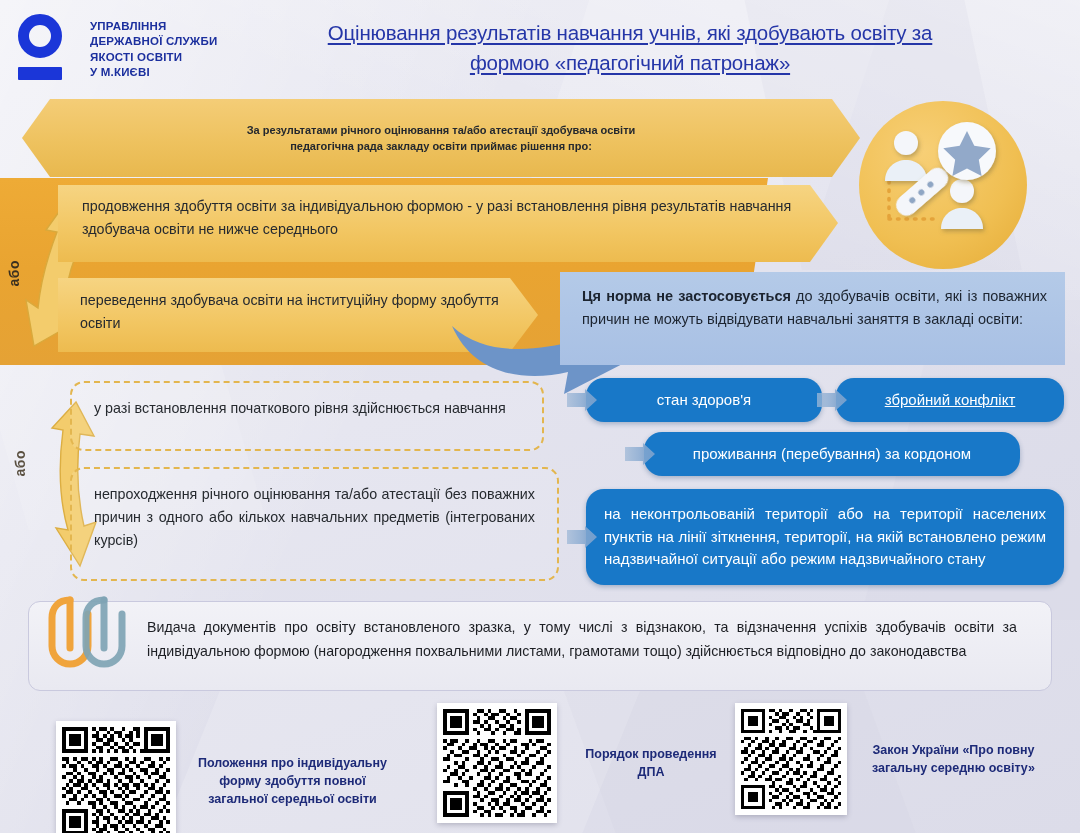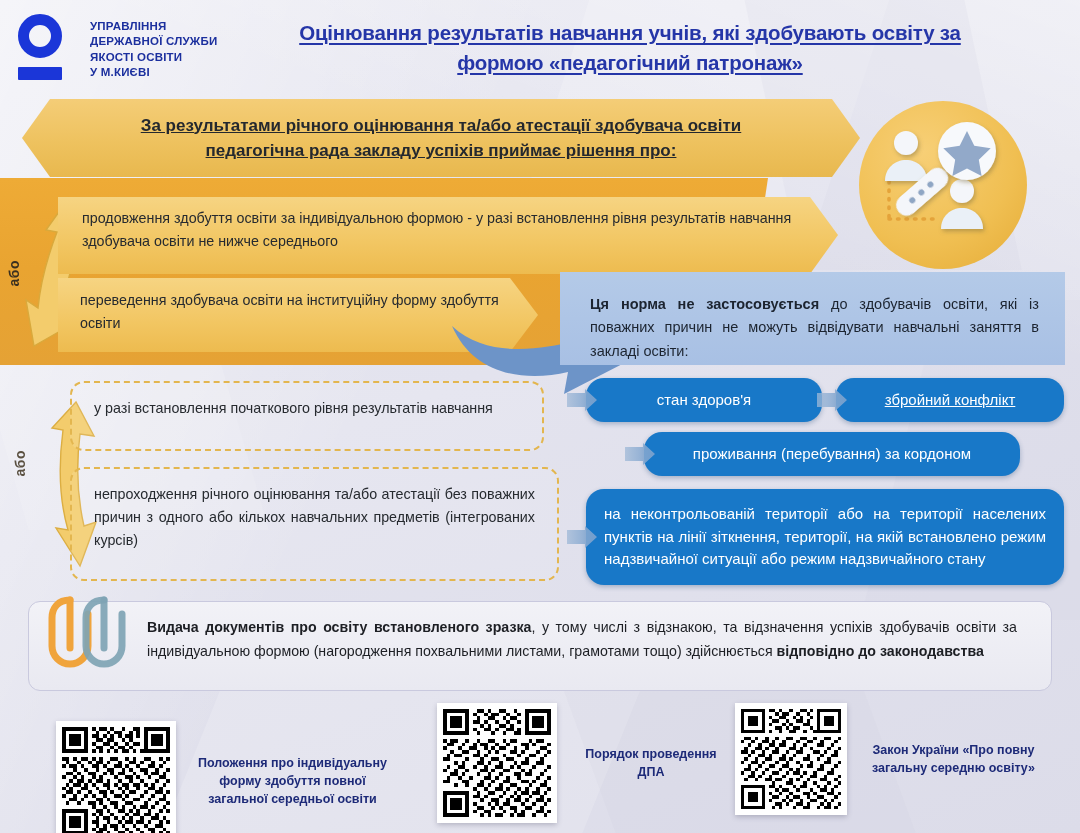--- a/index.html
+++ b/index.html
@@ -25,36 +25,36 @@
   .logo-wrap{position:absolute;left:18px;top:14px;display:flex;align-items:flex-end;gap:25px;}
   .logo-mark{width:47px;}
   .logo-ring{width:44px;height:44px;border-radius:50%;border:11px solid #1b36d8;box-sizing:border-box;}
   .logo-bar{width:44px;height:13px;background:#1b36d8;margin-top:9px;border-radius:1px;}
   .logo-text{
     color:#1b2f9e;font-weight:bold;font-size:11.5px;line-height:1.32;
     letter-spacing:.2px;text-transform:uppercase;padding-top:2px;
   }
   .title{
     position:absolute;left:235px;top:18px;width:790px;
-    text-align:center;color:#2536a8;font-weight:bold;font-size:20.5px;
+    text-align:center;color:#2536a8;font-weight:normal;font-size:20.5px;
     line-height:1.46;letter-spacing:-.2px;
   }
   .title u{text-decoration:underline;text-underline-offset:3px;}
 
   
   .banner{
     position:absolute;left:22px;top:99px;width:838px;height:78px;
     background:linear-gradient(180deg,#f4cd77 0%,#eec25f 55%,#e8b84e 100%);
     clip-path:polygon(28px 0,810px 0,838px 39px,810px 78px,28px 78px,0 39px);
     display:flex;align-items:center;justify-content:center;
     box-shadow:0 2px 4px rgba(120,90,20,.18);
   }
   .banner p{
-    margin:0;text-align:center;color:#24282e;font-weight:bold;font-size:17px;
-    line-height:1.5;padding:0 46px;text-decoration:underline;
+    margin:0;text-align:center;color:#24282e;font-weight:bold;font-size:11px;
+    line-height:1.5;padding:0 46px;
   }
 
   
   .slab{
     position:absolute;left:0;top:178px;width:768px;height:187px;
     background:linear-gradient(180deg,#eeab36 0%,#e9a431 48%,#e5a235 100%);
     clip-path:polygon(0 0,768px 0,740px 187px,0 187px);
   }
   .abo1{
     position:absolute;left:6px;top:260px;width:22px;
@@ -65,21 +65,20 @@
     position:absolute;left:12px;top:450px;width:22px;
     color:#5a5040;font-size:14px;font-weight:600;
     writing-mode:vertical-rl;transform:rotate(180deg);letter-spacing:.5px;
   }
 
   
   .band1{
     position:absolute;left:58px;top:185px;width:780px;height:77px;
     background:linear-gradient(180deg,#f6d482 0%,#f2c662 60%,#edbb4f 100%);
     clip-path:polygon(0 0,752px 0,780px 38px,752px 77px,0 77px);
-    margin-top:12px;
   }
   .band1 p{margin:0;padding:10px 30px 0 24px;font-size:14.3px;line-height:1.62;color:#262a2f;}
 
   
   .band2{
     position:absolute;left:58px;top:278px;width:480px;height:74px;
     background:linear-gradient(180deg,#f6d482 0%,#f2c662 60%,#edbb4f 100%);
     clip-path:polygon(0 0,452px 0,480px 37px,452px 74px,0 74px);
   }
   .band2 p{margin:0;padding:11px 26px 0 22px;font-size:14.3px;line-height:1.62;color:#262a2f;}
@@ -91,21 +90,21 @@
   }
   .dashbox p{margin:0;padding:14px 22px;font-size:14.3px;line-height:1.6;color:#262a2f;text-align:justify;}
   #dash1{left:70px;top:381px;width:470px;height:66px;}
   #dash2{left:70px;top:467px;width:485px;height:110px;}
 
   
   .bluenote{
     position:absolute;left:560px;top:272px;width:505px;height:93px;
     background:linear-gradient(180deg,#b4cae8 0%,#a8c0e4 100%);
   }
-  .bluenote p{margin:8px;padding:13px 18px 0 22px;font-size:14.5px;line-height:1.62;color:#1c2430;text-align:justify;}
+  .bluenote p{margin:0;padding:13px 18px 0 22px;font-size:14.5px;line-height:1.62;color:#1c2430;text-align:justify;}
   .bluenote b{font-weight:bold;}
 
   
   .chip{
     position:absolute;background:#1878c8;border-radius:18px;
     display:flex;align-items:center;justify-content:center;
     color:#fff;box-shadow:0 2px 5px rgba(20,60,110,.3);
   }
   .chip span{font-size:15px;line-height:1.5;padding:0 16px;text-align:center;}
   .chip.multi span{text-align:justify;padding:0 18px;display:block;width:100%;}
@@ -126,21 +125,21 @@
   
   .note{
     position:absolute;left:28px;top:601px;width:1022px;height:88px;
     background:linear-gradient(180deg,#f2f2f7 0%,#e9e9f1 100%);
     border:1px solid #c9c9de;border-radius:12px;
   }
   .note p{
     margin:0;padding:13px 34px 0 118px;font-size:14.2px;line-height:1.72;
     color:#1d1f24;text-align:justify;
   }
-  .note b{font-weight:bold;}
+  .note b{font-weight:normal;}
   .clips{position:absolute;left:42px;top:594px;width:96px;height:76px;}
 
   
   .qrcell{position:absolute;display:flex;align-items:center;gap:14px;}
   .qr{background:#fff;padding:6px;box-shadow:0 2px 5px rgba(60,60,90,.28);}
   .qr svg{display:block;}
   .qrlabel{
     color:#1d2a78;font-weight:bold;font-size:12.5px;line-height:1.45;text-align:center;
     width:205px;
   }
@@ -220,21 +219,21 @@
 
     <g filter="url(#sh)">
       <circle cx="112" cy="54" r="29" fill="#f7f9fc"></circle>
       <path d="M112 34l7.3 14.8 16.4 2.4-11.9 11.6 2.8 16.3L112 71.4 97.4 79.1l2.8-16.3-11.9-11.6 16.4-2.4z" fill="#92a9c9"></path>
     </g>
   </svg>
 
   <div class="banner">
     <p>
       <span>За результатами річного оцінювання та/або атестації здобувача освіти</span><br>
-      <span>педагогічна рада закладу успіхів приймає рішення про:</span>
+      <span>педагогічна рада закладу освіти приймає рішення про:</span>
     </p>
   </div>
 
   <div class="slab"></div>
 
   <div class="abo1">або</div>
 
   <svg style="position:absolute;left:24px;top:196px;width:72px;height:164px;" viewBox="0 0 72 164">
     <path d="M42 6 L22 34 L33 36 C20 70 16 92 14 112 L2 104 L10 150 L52 126 L38 122 C40 98 46 70 58 44 L70 47 Z" fill="#f3cc6c" stroke="#d9a93c" stroke-width="1.4"></path>
   </svg>
@@ -247,21 +246,21 @@
     <p>переведення здобувача освіти на інституційну форму здобуття освіти</p>
   </div>
 
   <div class="abo2">або</div>
 
   <svg style="position:absolute;left:36px;top:398px;width:64px;height:172px;" viewBox="0 0 64 172">
     <path d="M40 4 L16 30 L27 32 C22 70 24 104 32 132 L20 130 L44 168 L60 124 L48 128 C42 102 40 68 44 36 L58 38 Z" fill="#f3cc6c" stroke="#dcae42" stroke-width="1.4"></path>
   </svg>
 
   <div class="dashbox" id="dash1">
-    <p>у разі встановлення початкового рівня результатів навчання</p>
+    <p>у разі встановлення початкового рівня здійснюється навчання</p>
   </div>
 
   <div class="dashbox" id="dash2">
     <p>непроходження річного оцінювання та/або атестації без поважних причин з одного або кількох навчальних предметів (інтегрованих курсів)</p>
   </div>
 
   <svg style="position:absolute;left:448px;top:318px;width:190px;height:98px;" viewBox="0 0 190 98">
     <path d="M4 8 C40 42 96 30 124 24 L120 4 L186 40 L116 76 L120 54 C78 64 26 58 4 8 Z" fill="#6d94c8"></path>
   </svg>
 

